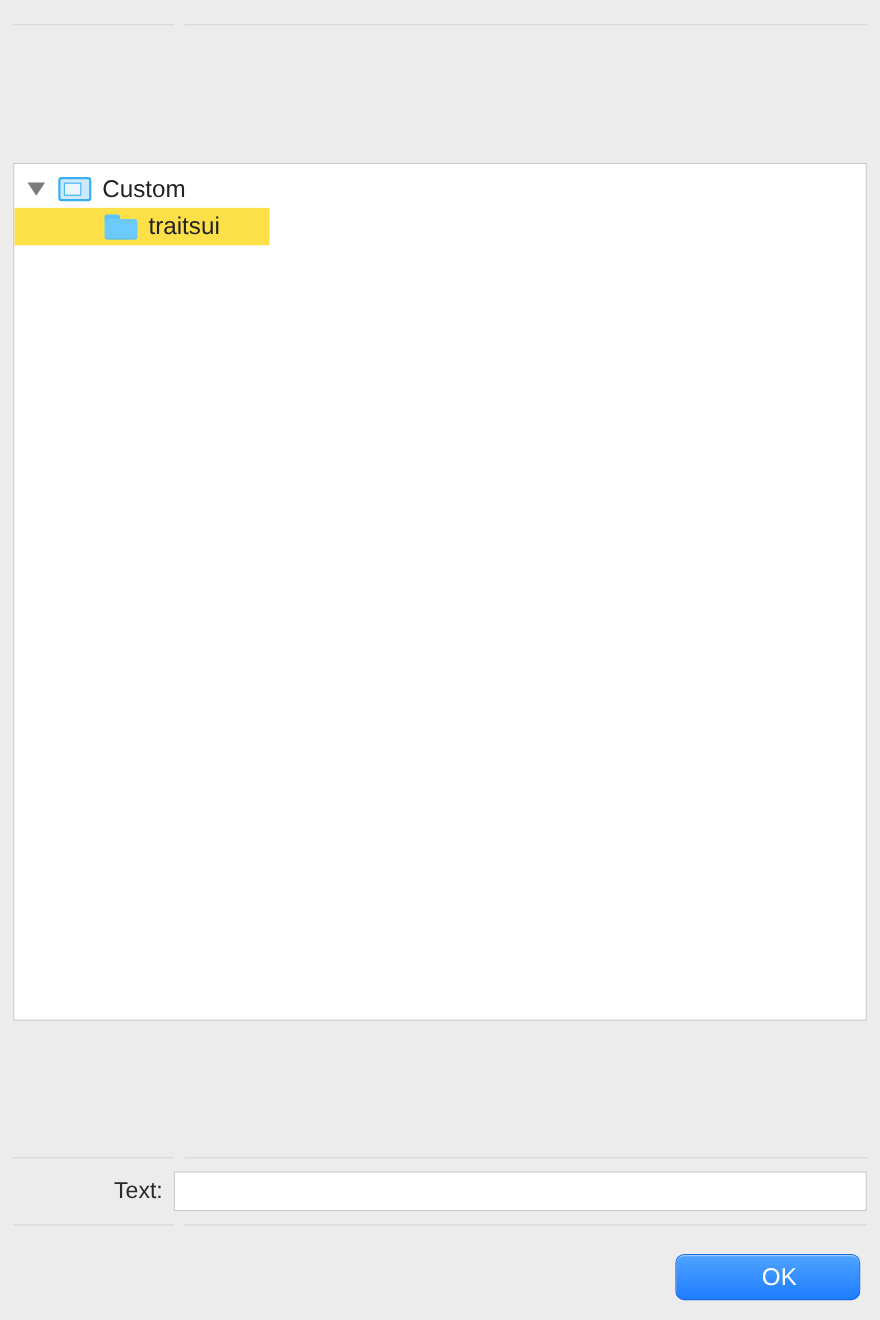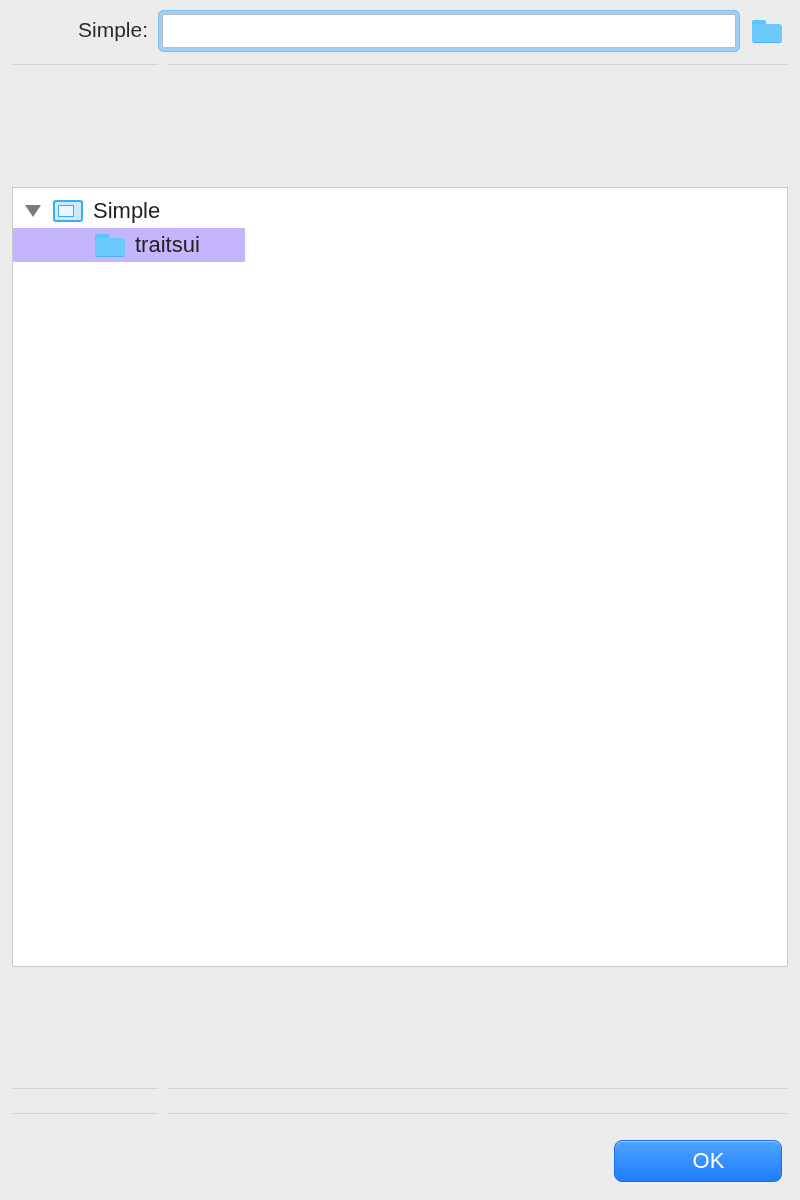--- a/index.html
+++ b/index.html
@@ -88,21 +88,21 @@
     padding-top: 6px;
   }
   .tree-row {
     display: flex; align-items: center;
     height: 34px;
     font-size: 22px;
     padding-left: 12px;
   }
   .tree-row.child {
     padding-left: 82px;
-    background: #c4b5fd;
+    background: #fde047;
     width: 232px;
     margin-left: 0;
   }
   .disclosure {
     width: 0; height: 0;
     border-left: 8px solid transparent;
     border-right: 8px solid transparent;
     border-top: 12px solid #7b7b7b;
     margin-right: 12px;
   }
@@ -177,58 +177,53 @@
   }
   .row.custom { flex: 1; }
   .row.custom .label-col { align-self: center; }
   .row.custom .field-col { height: 100%; }
 </style>
 </head>
 <body>
 
 <div class="form">
 
-  <div class="row">
-    <div class="label-col">Simple:</div>
-    <div class="field-col">
-      <div class="focus-wrap">
-        <input class="text" type="text" value="" style="">
-      </div>
-      <div class="folder-btn">
-        <span class="folder-glyph"></span>
-      </div>
-    </div>
-  </div>
 
   <div class="sep">
     <div class="sep-left"></div>
       <div class="sep-right"></div>
   </div>
 
   <div class="row custom">
     <div class="field-col">
       <div class="tree">
         <div class="tree-row">
           <span class="disclosure"></span>
           <span class="desktop-icon"></span>
-          <span>Simple</span>
+          <span>Custom</span>
         </div>
         <div class="tree-row child">
           <span class="folder-glyph"></span>
           <span>traitsui</span>
         </div>
       </div>
     </div>
   </div>
 
   <div class="sep">
     <div class="sep-left"></div>
       <div class="sep-right"></div>
   </div>
 
+  <div class="row">
+    <div class="label-col center">Text:</div>
+    <div class="field-col">
+      <input class="plain-input" type="text" value="" style="">
+    </div>
+  </div>
 
   <div class="sep">
     <div class="sep-left"></div>
       <div class="sep-right"></div>
   </div>
 
 
   <div class="button-row">
     <button class="ok-btn">OK</button>
   </div>

